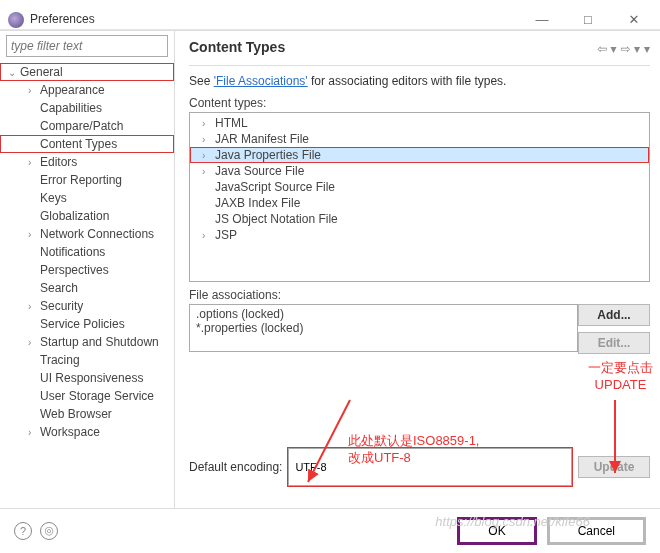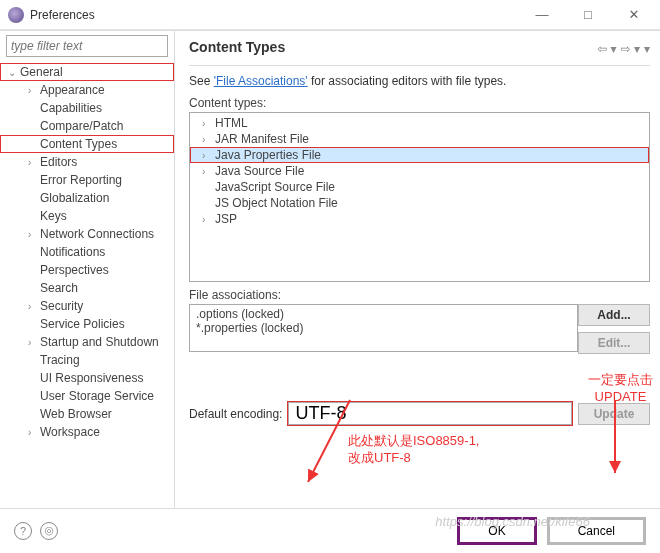--- a/index.html
+++ b/index.html
@@ -10,22 +10,22 @@
   color: #333;
   background: #fff;
   width: 660px;
   height: 553px;
   overflow: hidden;
   position: relative;
 }
 .titlebar {
   height: 30px;
   display: flex;
-  align-items: center;
-  padding: 0 8px;
+  align-items: flex-start;
+  padding: 12px 8px;
   background: #fff;
   border-bottom: 1px solid #e5e5e5;
 }
 .titlebar .app-icon {
   width: 16px; height: 16px;
   background: radial-gradient(circle at 40% 40%, #b8a8d8, #5a4a8a);
   border-radius: 50%;
   margin-right: 6px;
 }
 .titlebar .title { flex: 1; font-size: 12px; }
@@ -131,30 +131,30 @@
   text-align: center;
   font-size: 12px;
   cursor: default;
   font-weight: bold;
 }
 .btn.disabled { color: #999; }
 .enc-row {
   display: flex;
   align-items: center;
   gap: 6px;
-  margin-top: 48px;
+  margin-top: 94px;
 }
 .enc-row label { white-space: nowrap; }
 .enc-input {
   border: 1px solid #aaa;
   outline: 1px solid #d33;
   outline-offset: 0px;
-  padding: 0 6px;
+  padding: 12px 6px;
   flex: 1;
-  font-size: 18px;
+  font-size: 11px;
 }
 .footer {
   height: 44px;
   border-top: 1px solid #ddd;
   display: flex;
   align-items: center;
   padding: 0 14px;
   gap: 10px;
 }
 .footer .help-icons { display: flex; gap: 8px; }
@@ -173,21 +173,21 @@
 .footer .fbtn.cancel { border-color: #b8b8b8; text-align: center; }
 .annot {
   position: absolute;
   color: #e33;
   font-size: 13px;
   font-family: "SimSun","Microsoft YaHei",sans-serif;
   pointer-events: none;
   line-height: 1.3;
 }
 .annot.a1 { left: 348px; top: 393px; margin-top: 40px; }
-.annot.a2 { left: 588px; top: 372px; text-align: center; }
+.annot.a2 { left: 588px; top: 360px; text-align: center; }
 svg.arrow-svg { position: absolute; pointer-events: none; }
 .watermark {
   position: absolute;
   right: 70px; bottom: 24px;
   color: #ccc; font-size: 13px;
   font-style: italic;
 }
 </style>
 </head>
 <body>
@@ -229,25 +229,25 @@
         <div class="tree-item level2">
           <span class="arrow">›</span>
           <span>Editors</span>
         </div>
         <div class="tree-item level2">
           <span class="arrow"></span>
           <span>Error Reporting</span>
         </div>
         <div class="tree-item level2">
           <span class="arrow"></span>
+          <span>Keys</span>
+        </div>
+        <div class="tree-item level2">
+          <span class="arrow"></span>
           <span>Globalization</span>
-        </div>
-        <div class="tree-item level2">
-          <span class="arrow"></span>
-          <span>Keys</span>
         </div>
         <div class="tree-item level2">
           <span class="arrow">›</span>
           <span>Network Connections</span>
         </div>
         <div class="tree-item level2">
           <span class="arrow"></span>
           <span>Notifications</span>
         </div>
         <div class="tree-item level2">
@@ -324,20 +324,24 @@
         <div class="ct-item">
           <span class="arrow">›</span>
           <span>Java Source File</span>
         </div>
         <div class="ct-item">
           <span class="arrow"></span>
           <span>JavaScript Source File</span>
         </div>
         <div class="ct-item">
           <span class="arrow"></span>
+          <span>JAXB Index File</span>
+        </div>
+        <div class="ct-item">
+          <span class="arrow"></span>
           <span>JS Object Notation File</span>
         </div>
         <div class="ct-item">
           <span class="arrow">›</span>
           <span>JSP</span>
         </div>
       </div>
 
     <div class="label">File associations:</div>
     <div class="assoc-row">

